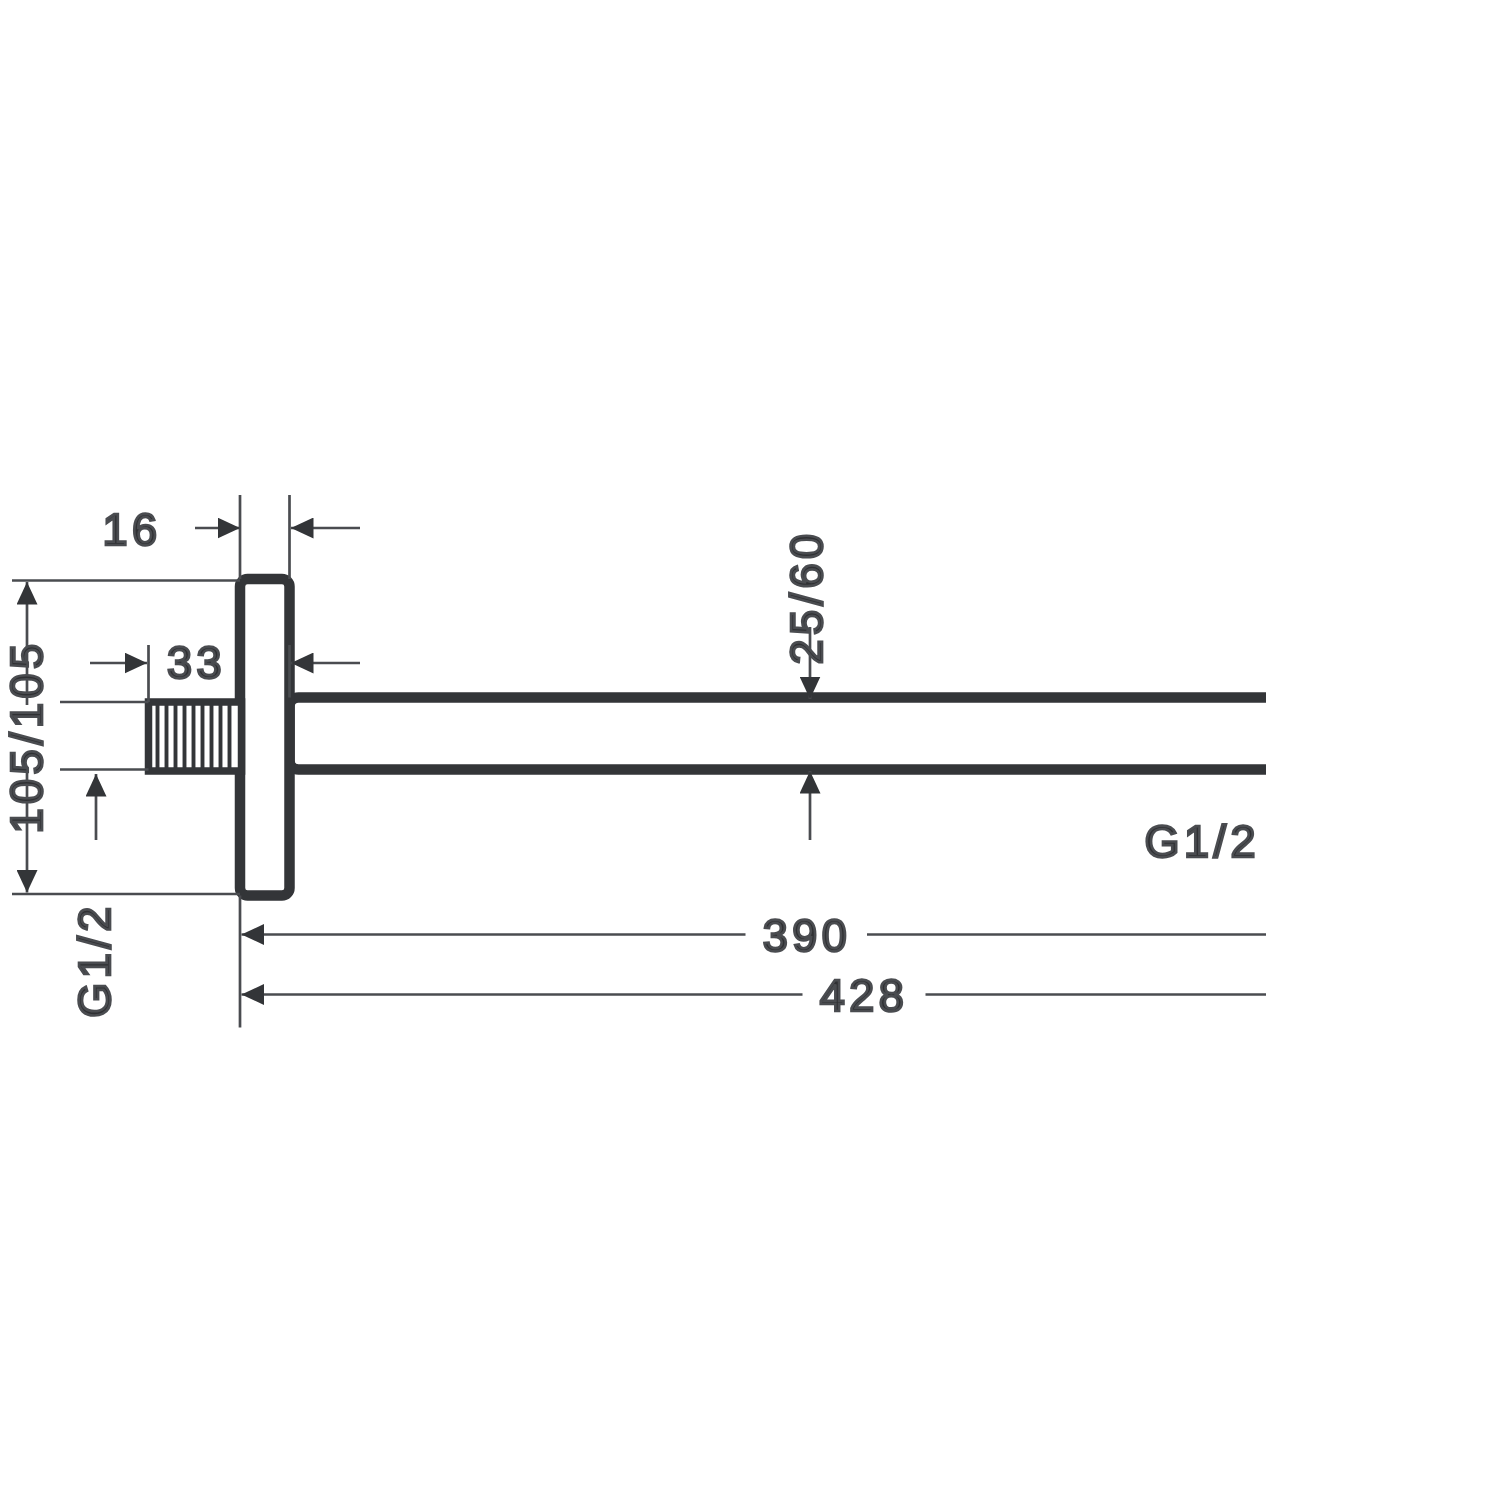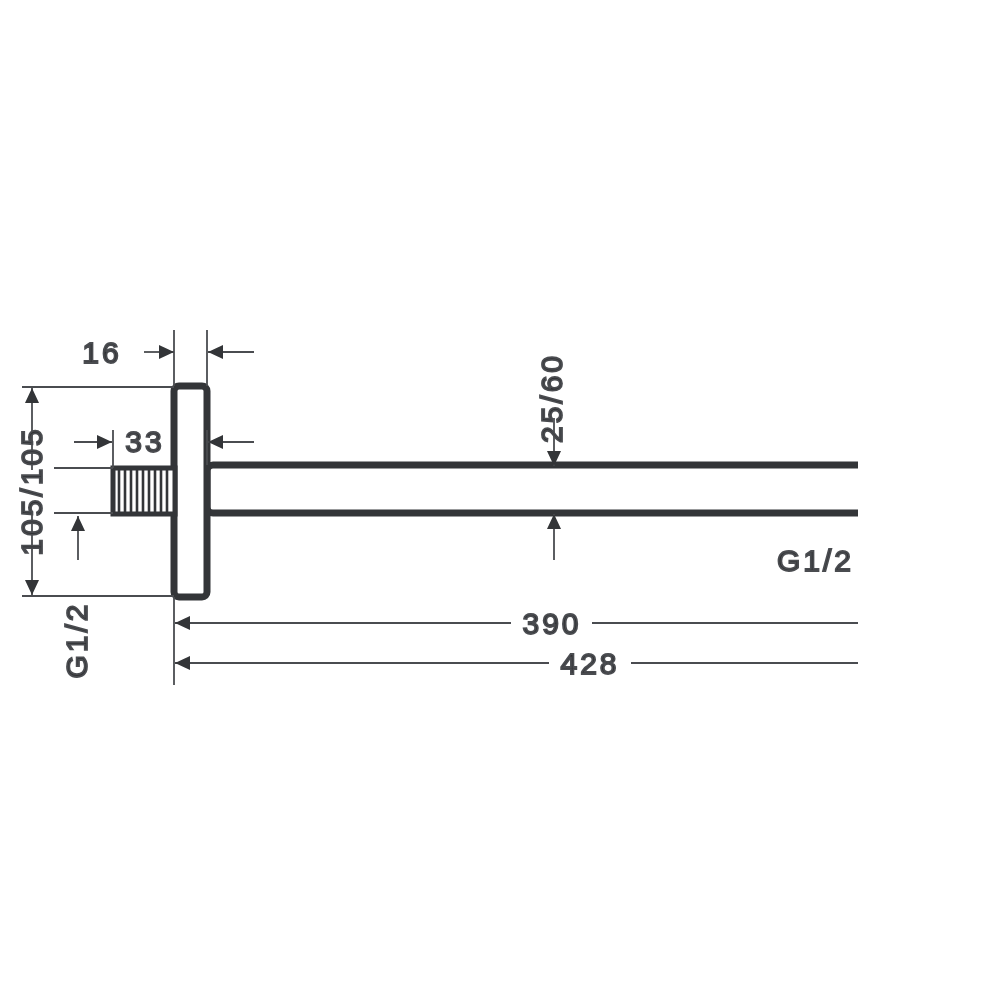--- a/index.html
+++ b/index.html
@@ -1,17 +1,17 @@
 <!DOCTYPE html>
 <html><head>
 <meta charset="utf-8">
 <style>
   html,body{margin:0;padding:0;background:#ffffff;}
   body{width:1000px;height:1000px;font-family:"Liberation Sans",sans-serif;}
-  #stage{position:relative;width:844px;height:1000px;background:#fff;overflow:hidden;padding-left:14px;}
+  #stage{position:relative;width:844px;height:1000px;background:#fff;overflow:hidden;}
   svg{display:block;}
   .dimtxt{font-family:"Liberation Sans",sans-serif;font-size:30px;fill:#2f3033;letter-spacing:3px;}
 </style>
 </head>
 <body>
 
 <div id="stage">
 <svg width="1000" height="1000" viewBox="0 0 1000 1000" xmlns="http://www.w3.org/2000/svg">
 
   <defs>

